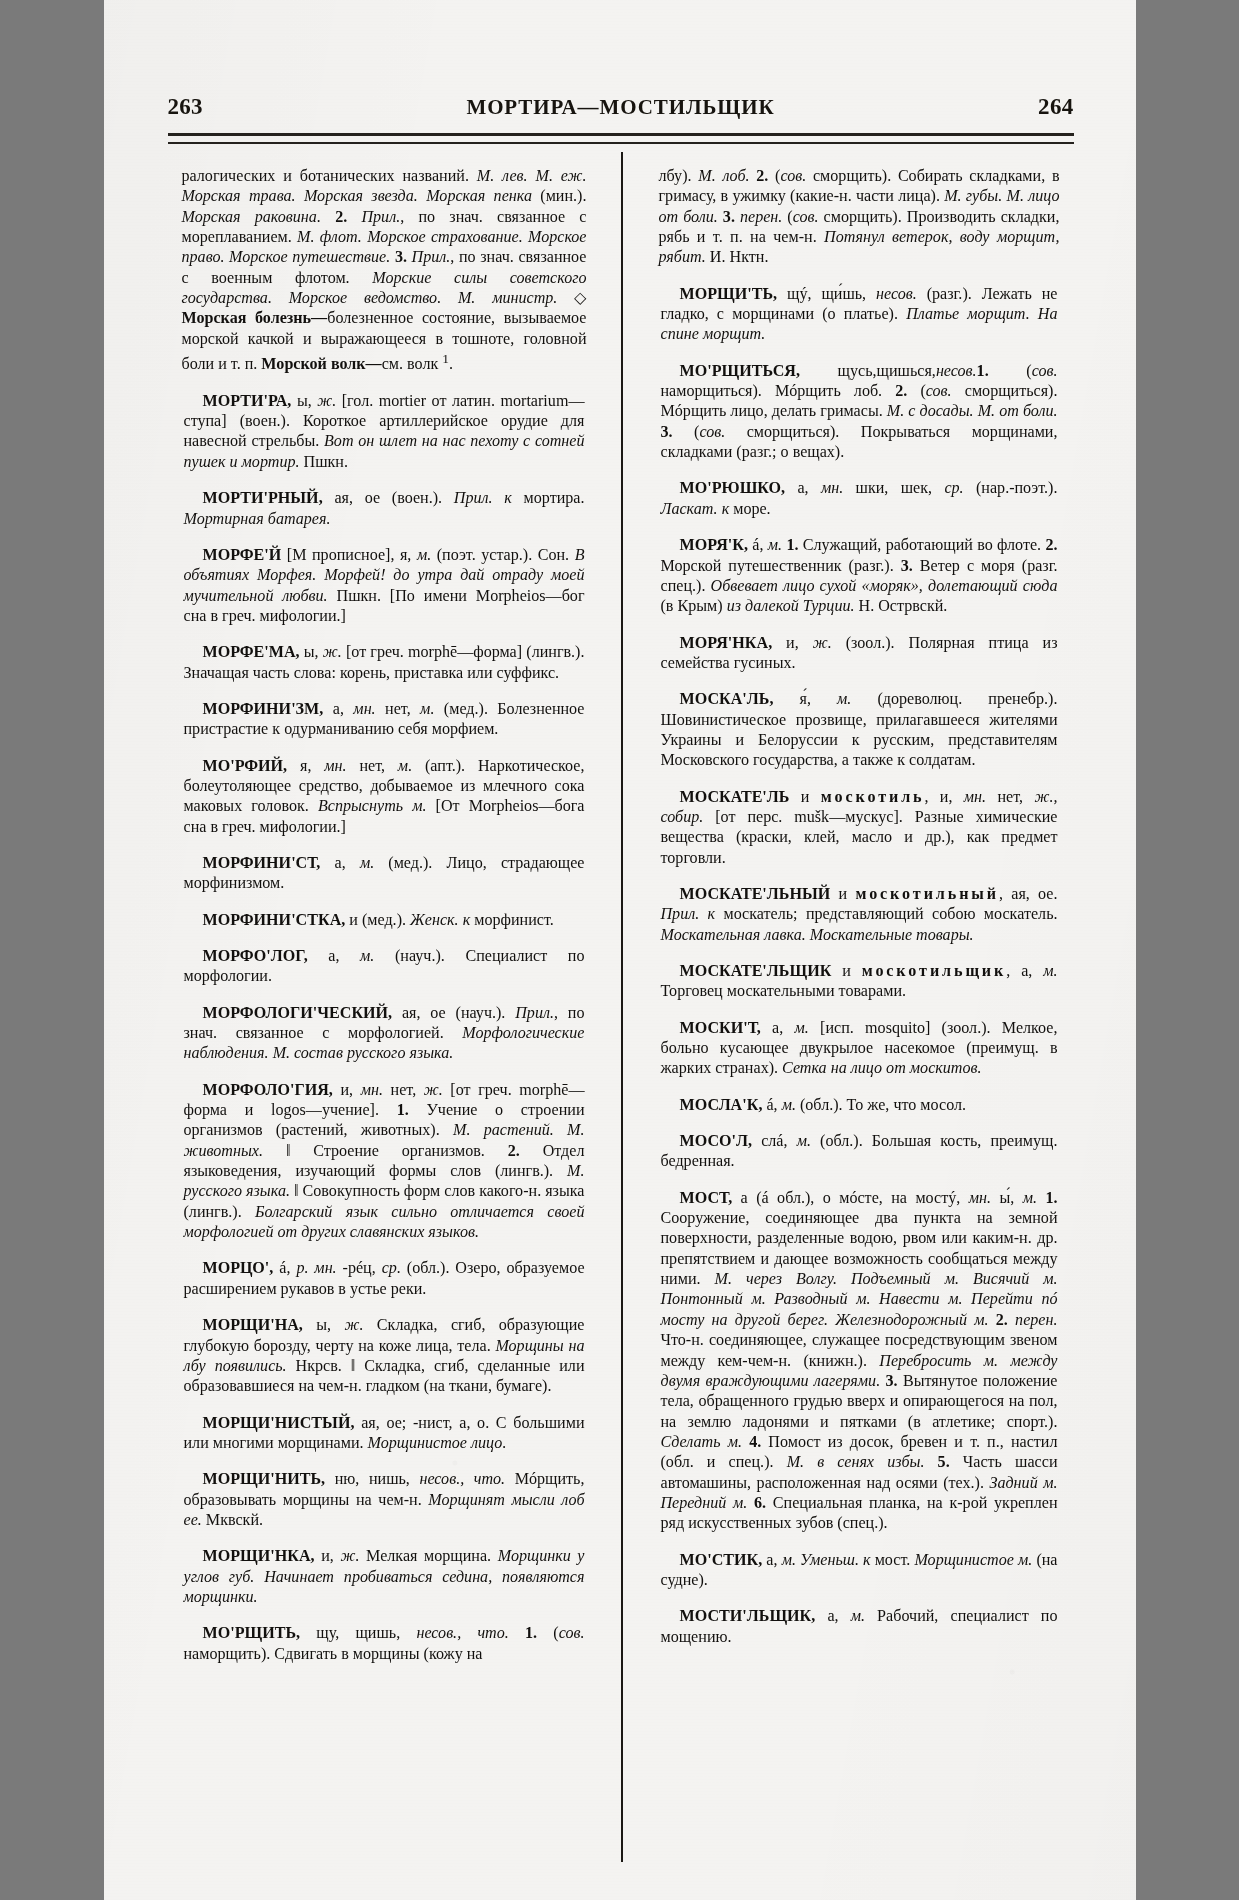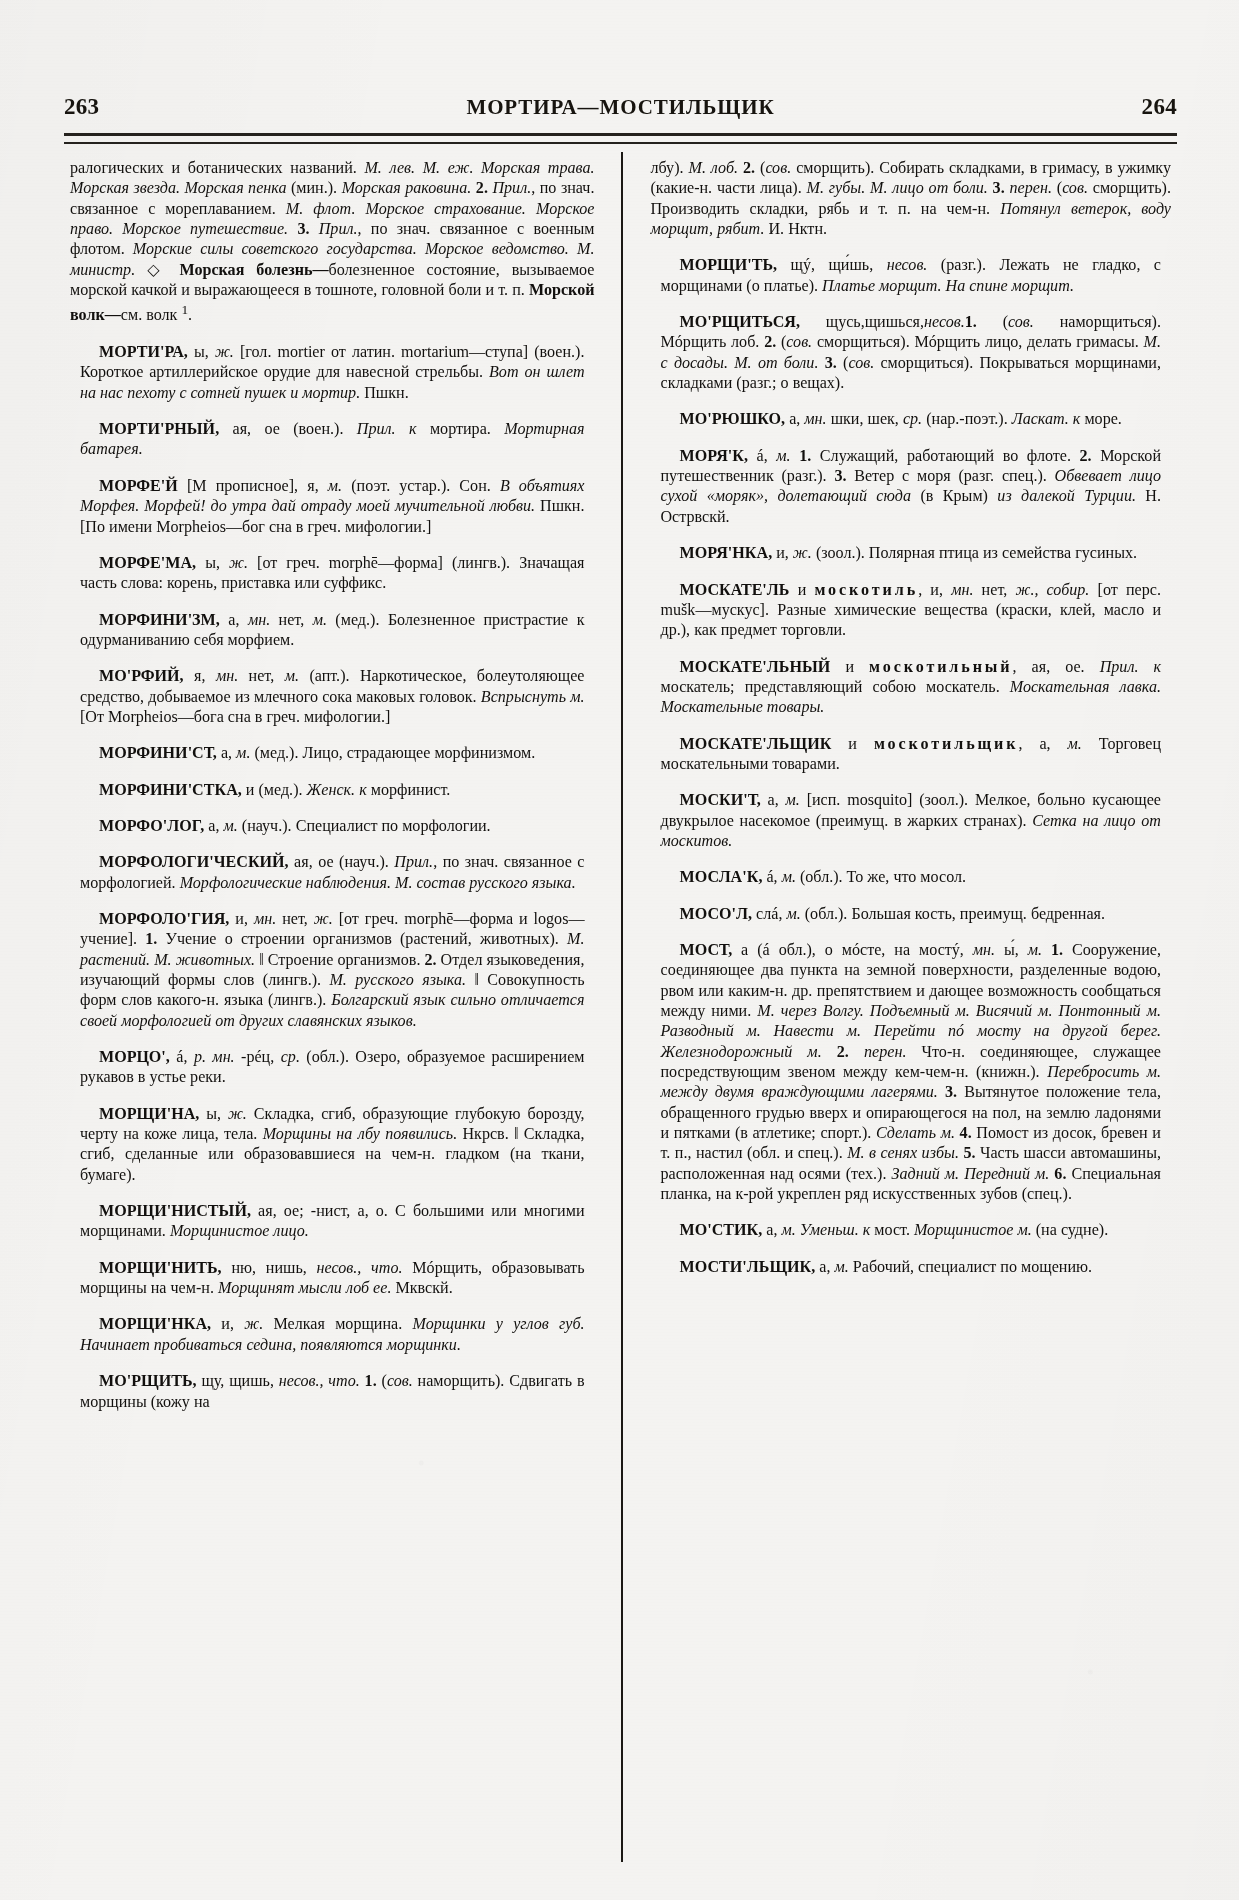--- a/index.html
+++ b/index.html
@@ -3,21 +3,21 @@
 <meta charset="utf-8">
 <title>Dictionary scan 263–264</title>
 <style>
   html, body {
     margin: 0;
     padding: 0;
     background: #7a7a7a;
   }
   .page {
     position: relative;
-    width: 1239px;
+    width: 1032px;
     height: 1900px;
     margin: 0 auto;
     background: #f4f3f1;
     box-sizing: border-box;
     overflow: hidden;
     font-family: "Liberation Serif", "DejaVu Serif", serif;
     color: #12100e;
     
     background-image:
       radial-gradient(circle at 12% 18%, rgba(0,0,0,0.022) 0 2px, rgba(0,0,0,0) 3px),
@@ -83,21 +83,21 @@
     line-height: 20.35px;
     text-align: justify;
     text-justify: inter-word;
     hyphens: manual;
   }
   .col-left  { padding-right: 20px; }
   .col-right { padding-left: 22px; border-left: 2px solid #1b1814; }
 
   .entry { margin: 16px; text-indent: 19px; }
   .entry + .entry { margin-top: 0; }
-  .cont { margin: 6px; text-indent: 0; font-family: Liberation Serif, serif; }
+  .cont { margin: 14px; text-indent: 0; font-family: Liberation Serif, serif; }
   .hw-sp { font-weight: bold; letter-spacing: 2.9px; }
 
   
   .grain {
     position: absolute;
     inset: 0;
     pointer-events: none;
     opacity: 0.33;
     background-image:
       repeating-linear-gradient(0deg, rgba(0,0,0,0.012) 0 1px, rgba(0,0,0,0) 1px 3px);
@@ -137,20 +137,21 @@
         <p class="entry"><b>МОРЩИ'НКА,</b> и, <i>ж.</i> Мелкая морщина. <i>Морщинки у углов губ. Начинает пробиваться седина, появляются морщинки.</i></p>
         <p class="entry"><b>МО'РЩИТЬ,</b> щу, щишь, <i>несов., что.</i> <b>1.</b> (<i>сов.</i> наморщить). Сдвигать в морщины (кожу на</p>
       </div>
     <div class="col col-right" id="col-right">
         <p class="cont">лбу). <i>М. лоб.</i> <b>2.</b> (<i>сов.</i> сморщить). Собирать складками, в гримасу, в ужимку (какие-н. части лица). <i>М. губы. М. лицо от боли.</i> <b>3.</b> <i>перен.</i> (<i>сов.</i> сморщить). Производить складки, рябь и т. п. на чем-н. <i>Потянул ветерок, воду морщит, рябит.</i> И. Нктн.</p>
         <p class="entry"><b>МОРЩИ'ТЬ,</b> щý, щи́шь, <i>несов.</i> (разг.). Лежать не гладко, с морщинами (о платье). <i>Платье морщит. На спине морщит.</i></p>
         <p class="entry"><b>МО'РЩИТЬСЯ,</b> щусь,щишься,<i>несов.</i><b>1.</b> (<i>сов.</i> наморщиться). Мóрщить лоб. <b>2.</b> (<i>сов.</i> сморщиться). Мóрщить лицо, делать гримасы. <i>М. с досады. М. от боли.</i> <b>3.</b> (<i>сов.</i> сморщиться). Покрываться морщинами, складками (разг.; о вещах).</p>
         <p class="entry"><b>МО'РЮШКО,</b> а, <i>мн.</i> шки, шек, <i>ср.</i> (нар.-поэт.). <i>Ласкат. к</i> море.</p>
         <p class="entry"><b>МОРЯ'К,</b> á, <i>м.</i> <b>1.</b> Служащий, работающий во флоте. <b>2.</b> Морской путешественник (разг.). <b>3.</b> Ветер с моря (разг. спец.). <i>Обвевает лицо сухой «моряк», долетающий сюда</i> (в Крым) <i>из далекой Турции.</i> Н. Острвскй.</p>
         <p class="entry"><b>МОРЯ'НКА,</b> и, <i>ж.</i> (зоол.). Полярная птица из семейства гусиных.</p>
+        <p class="entry"><b>МОСКА'ЛЬ,</b> я́, <i>м.</i> (дореволюц. пренебр.). Шовинистическое прозвище, прилагавшееся жителями Украины и Белоруссии к русским, представителям Московского государства, а также к солдатам.</p>
         <p class="entry"><b>МОСКАТЕ'ЛЬ</b> и <span class="hw-sp">москотиль</span>, и, <i>мн.</i> нет, <i>ж., собир.</i> [от перс. mušk—мускус]. Разные химические вещества (краски, клей, масло и др.), как предмет торговли.</p>
         <p class="entry"><b>МОСКАТЕ'ЛЬНЫЙ</b> и <span class="hw-sp">москотильный</span>, ая, ое. <i>Прил. к</i> москатель; представляющий собою москатель. <i>Москательная лавка. Москательные товары.</i></p>
         <p class="entry"><b>МОСКАТЕ'ЛЬЩИК</b> и <span class="hw-sp">москотильщик</span>, а, <i>м.</i> Торговец москательными товарами.</p>
         <p class="entry"><b>МОСКИ'Т,</b> а, <i>м.</i> [исп. mosquito] (зоол.). Мелкое, больно кусающее двукрылое насекомое (преимущ. в жарких странах). <i>Сетка на лицо от москитов.</i></p>
         <p class="entry"><b>МОСЛА'К,</b> á, <i>м.</i> (обл.). То же, что мосол.</p>
         <p class="entry"><b>МОСО'Л,</b> слá, <i>м.</i> (обл.). Большая кость, преимущ. бедренная.</p>
         <p class="entry"><b>МОСТ,</b> а (á обл.), о мóсте, на мостý, <i>мн.</i> ы́, <i>м.</i> <b>1.</b> Сооружение, соединяющее два пункта на земной поверхности, разделенные водою, рвом или каким-н. др. препятствием и дающее возможность сообщаться между ними. <i>М. через Волгу. Подъемный м. Висячий м. Понтонный м. Разводный м. Навести м. Перейти пó мосту на другой берег. Железнодорожный м.</i> <b>2.</b> <i>перен.</i> Что-н. соединяющее, служащее посредствующим звеном между кем-чем-н. (книжн.). <i>Перебросить м. между двумя враждующими лагерями.</i> <b>3.</b> Вытянутое положение тела, обращенного грудью вверх и опирающегося на пол, на землю ладонями и пятками (в атлетике; спорт.). <i>Сделать м.</i> <b>4.</b> Помост из досок, бревен и т. п., настил (обл. и спец.). <i>М. в сенях избы.</i> <b>5.</b> Часть шасси автомашины, расположенная над осями (тех.). <i>Задний м. Передний м.</i> <b>6.</b> Специальная планка, на к-рой укреплен ряд искусственных зубов (спец.).</p>
         <p class="entry"><b>МО'СТИК,</b> а, <i>м. Уменьш. к</i> мост. <i>Морщинистое м.</i> (на судне).</p>
         <p class="entry"><b>МОСТИ'ЛЬЩИК,</b> а, <i>м.</i> Рабочий, специалист по мощению.</p>
       </div>

